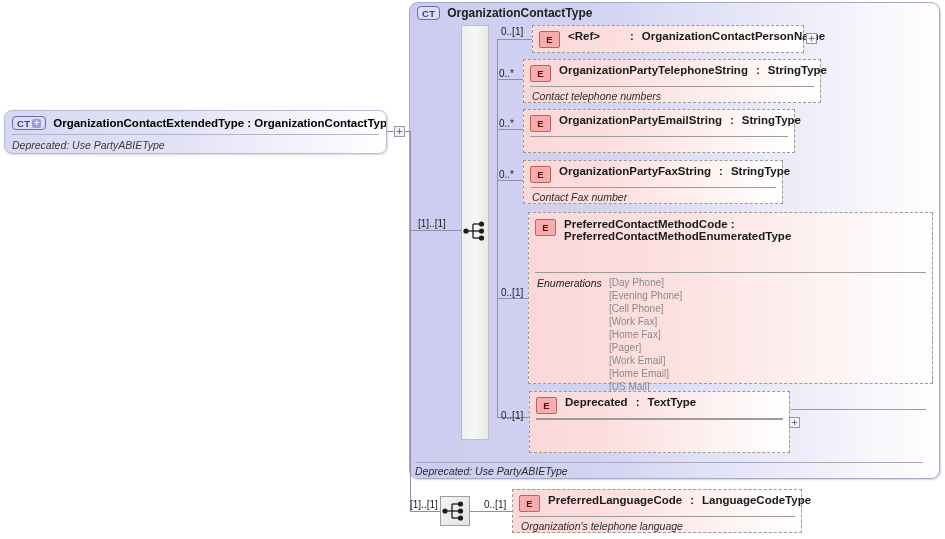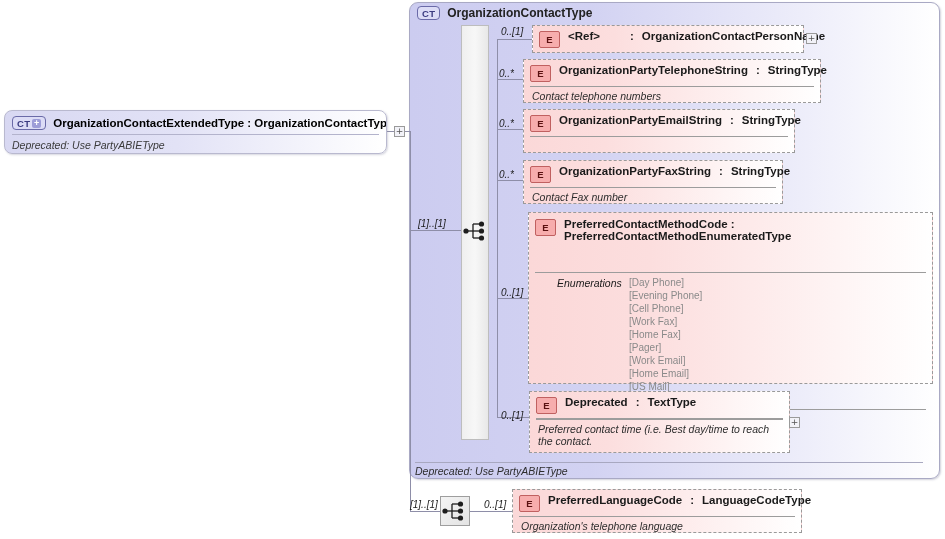--- a/index.html
+++ b/index.html
@@ -66,21 +66,21 @@
     margin-top:1px;
   }
   .el .rule{height:1px;background:#9c9c9c;margin:0 6px;}
   .el .doc{padding:3px 6px 4px 8px;font-style:italic;font-size:10.5px;color:#2d2d2d;}
   .el .facet{
     display:flex;padding:3px 6px 3px 8px;font-size:10.5px;color:#2d2d2d;
   }
   .el .facet .fname{font-style:italic;width:72px;flex:0 0 auto;}
   .el .facet .fval{color:#555;}
 
-  .enum-rows{display:flex;padding:4px 6px 4px 8px;font-size:10px;margin-left:20px;}
+  .enum-rows{display:flex;padding:4px 6px 4px 8px;font-size:10px;}
   .enum-label{font-style:italic;width:72px;flex:0 0 auto;color:#1a1a1a;font-size:10.5px;}
   .enum-list{display:flex;flex-direction:column;gap:2px;color:#8a8a8a;}
   .enum-list span{line-height:11px;}
 
   
   .plusbox{
     position:absolute;width:11px;height:11px;box-sizing:border-box;
     border:1px solid #9a9a9a;background:#f2f2f8;
     display:flex;align-items:center;justify-content:center;
     font-size:9px;line-height:9px;color:#555;font-family:"DejaVu Sans",sans-serif;
@@ -89,21 +89,21 @@
   
   .seqbar{
     position:absolute;box-sizing:border-box;border:1px solid #bdbdbd;
     background:linear-gradient(to right,#efefef 0%,#f7f7f7 50%,#e8e8e8 100%);
   }
   .seqbox{
     position:absolute;box-sizing:border-box;border:1px solid #9e9e9e;
     background:linear-gradient(to bottom right,#f4f4f4,#e3e3e3);
   }
   .card{
-    position:absolute;font-style:italic;font-size:10px;color:#1a1a1a;
+    position:absolute;font-size:10px;color:#1a1a1a;
     white-space:nowrap;
   }
 
   .line{position:absolute;background:#8e8ea8;}
   .hline{height:1px;}
   .vline{width:1px;}
 </style>
 </head>
 <body>
 
@@ -250,21 +250,20 @@
   <div class="ehdr">
     <span class="e-badge">
         <span>E</span>
       </span>
     <span>Deprecated</span>
     <span>:</span>
     <span>TextType</span>
   </div>
   <div class="rule"></div>
   <div class="rule"></div>
-  <div class="doc">Preferred contact time (i.e. Best day/time to reach the contact.</div>
 </div>
 <div class="plusbox" style="left:789px;top:417px;">+</div>
 
 <div class="line hline abs" style="left:410px;top:511px;width:30px;"></div>
 <div class="card" style="left:410px;top:499px;">[1]..[1]</div>
 <div class="seqbox" style="left:440px;top:496px;width:30px;height:30px;"></div>
 <svg class="abs" style="left:442px;top:500px;" width="26" height="22" viewBox="0 0 26 22">
   <circle cx="3" cy="11" r="2.6" fill="#1d1d1d"></circle>
   <line x1="5" y1="11" x2="10" y2="11" stroke="#1d1d1d" stroke-width="1.3"></line>
   <line x1="10" y1="4" x2="10" y2="18" stroke="#1d1d1d" stroke-width="1.3"></line>

